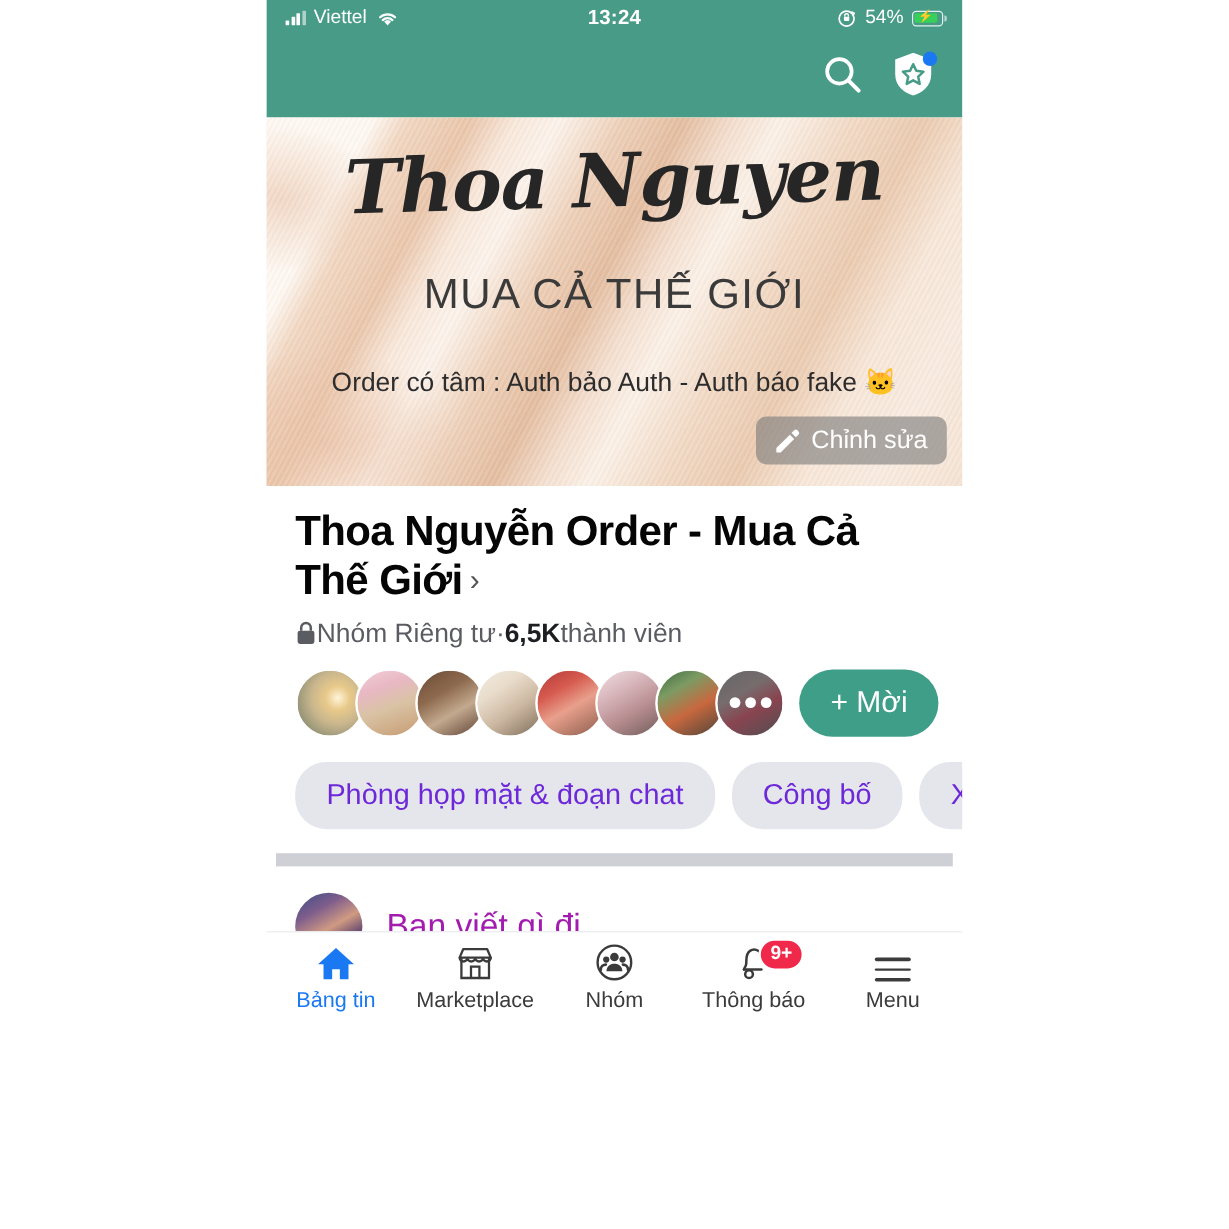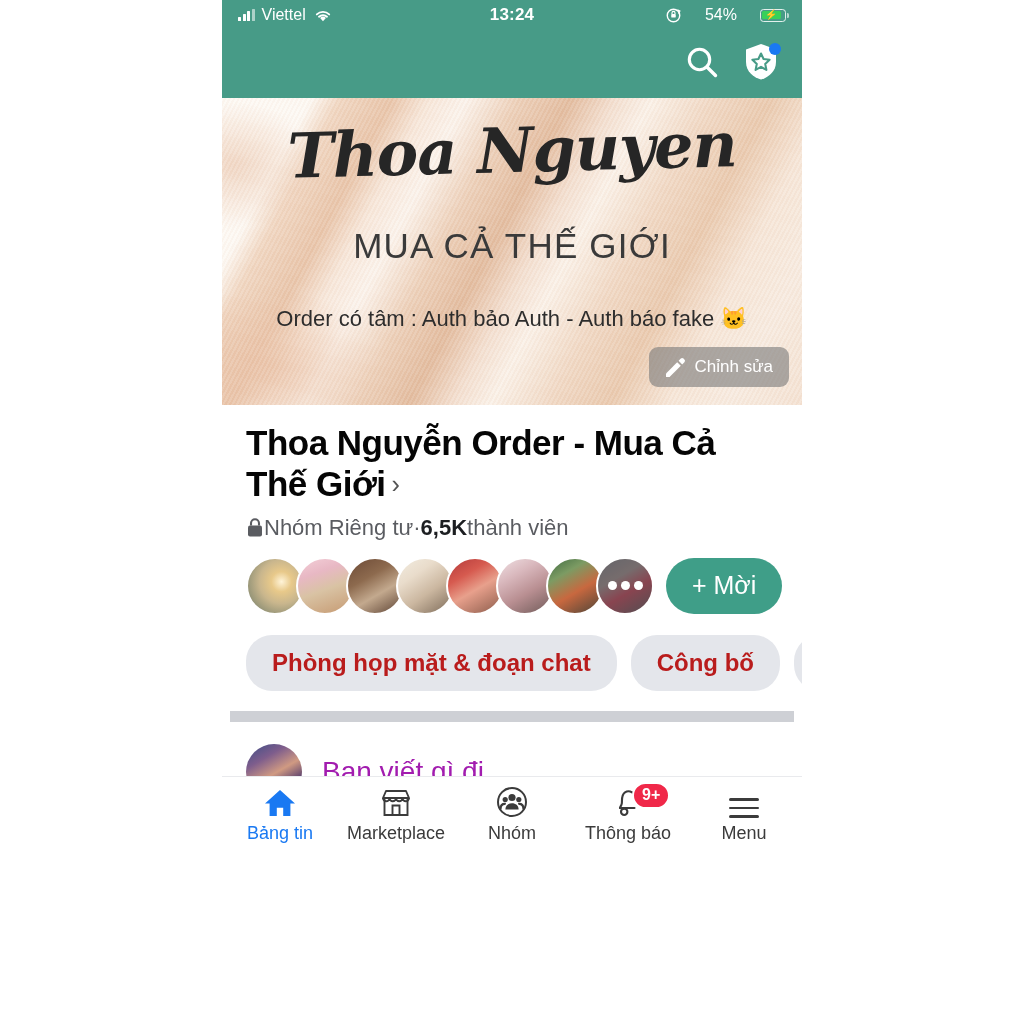--- a/index.html
+++ b/index.html
@@ -36,21 +36,21 @@
   .sb-left { display: flex; align-items: center; gap: 7px; }
   .sb-center {
     position: absolute; left: 0; right: 0;
     text-align: center;
     font-size: 17px; font-weight: 600;
     letter-spacing: .2px;
     pointer-events: none;
   }
   .sb-right {
     margin-left: auto;
-    display: flex; align-items: center; gap: 23px;
+    display: flex; align-items: center; gap: 7px;
     position: relative; z-index: 2;
     font-size: 16px;
   }
   .bars { display: flex; align-items: flex-end; gap: 1.5px; height: 12px; }
   .bars i { display: block; width: 3px; background: #ffffff; border-radius: .5px; }
   .bars i:nth-child(1) { height: 4px; }
   .bars i:nth-child(2) { height: 7px; }
   .bars i:nth-child(3) { height: 10px; }
   .bars i:nth-child(4) { height: 12px; opacity: .55; }
   .carrier { font-size: 16px; font-weight: 400; }
@@ -136,21 +136,21 @@
     font-size: 22px;
     color: #2d2d2d;
   }
   .edit-btn {
     position: absolute; right: 13px; bottom: 18px;
     display: flex; align-items: center; gap: 9px;
     background: rgba(125,125,125,.62);
     border-radius: 9px;
     padding: 8px 16px 8px 13px;
     color: #ffffff;
-    font-size: 17px;
+    font-size: 21px;
     cursor: pointer;
   }
 
   
   .group-info { padding: 18px 24px 0 24px; }
   .group-title {
     font-size: 35px; font-weight: 700;
     color: #050505; line-height: 1.17;
     letter-spacing: -.5px;
   }
@@ -215,25 +215,25 @@
 
   
   .chips {
     display: flex; gap: 14px;
     padding: 20px 0 20px 24px;
     overflow: hidden;
     white-space: nowrap;
   }
   .chip {
     background: #e4e6eb;
-    color: #b91c1c;
+    color: #6d28d9;
     border-radius: 26px;
     padding: 14px 26px;
     font-size: 24px;
-    font-weight: 700;
+    font-weight: 400;
     flex: none;
     cursor: pointer;
   }
 
   .thick-divider {
     height: 11px;
     background: #ced0d5;
     margin: 0 8px;
   }
 

